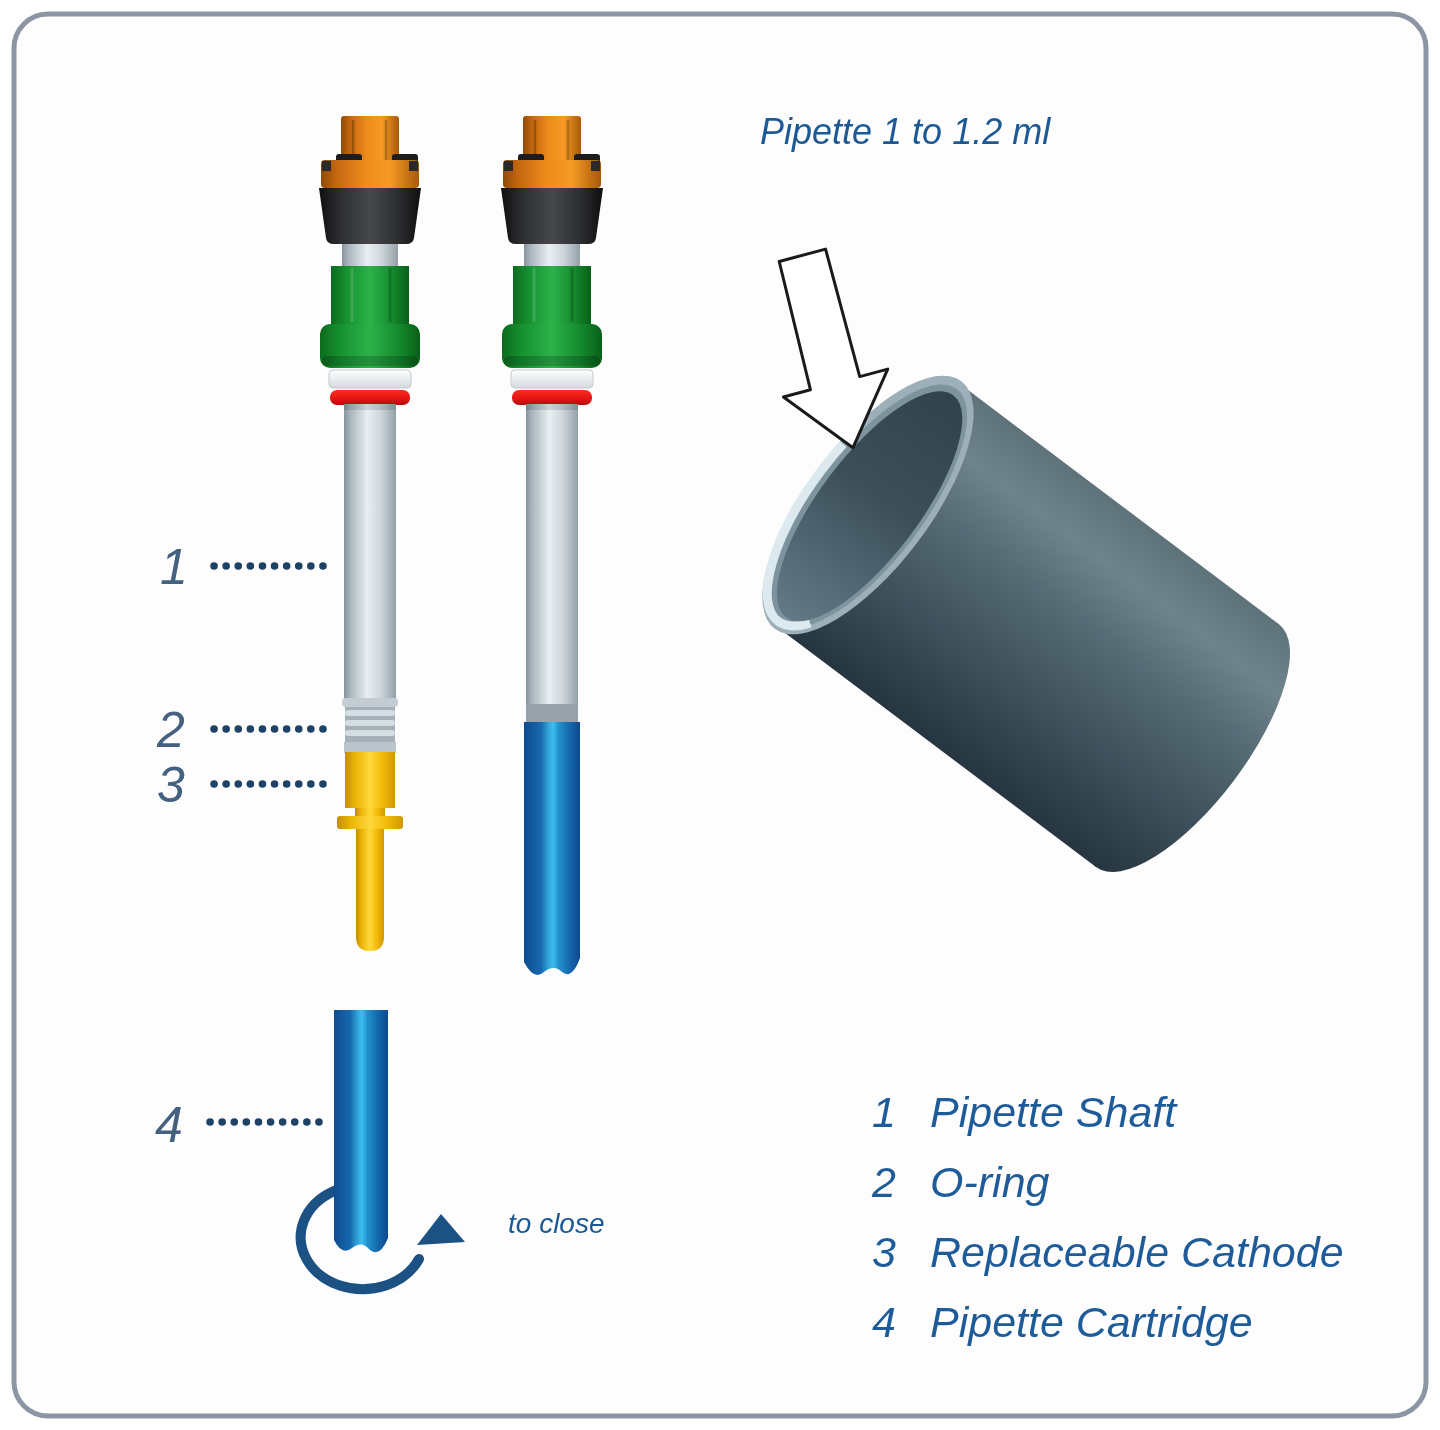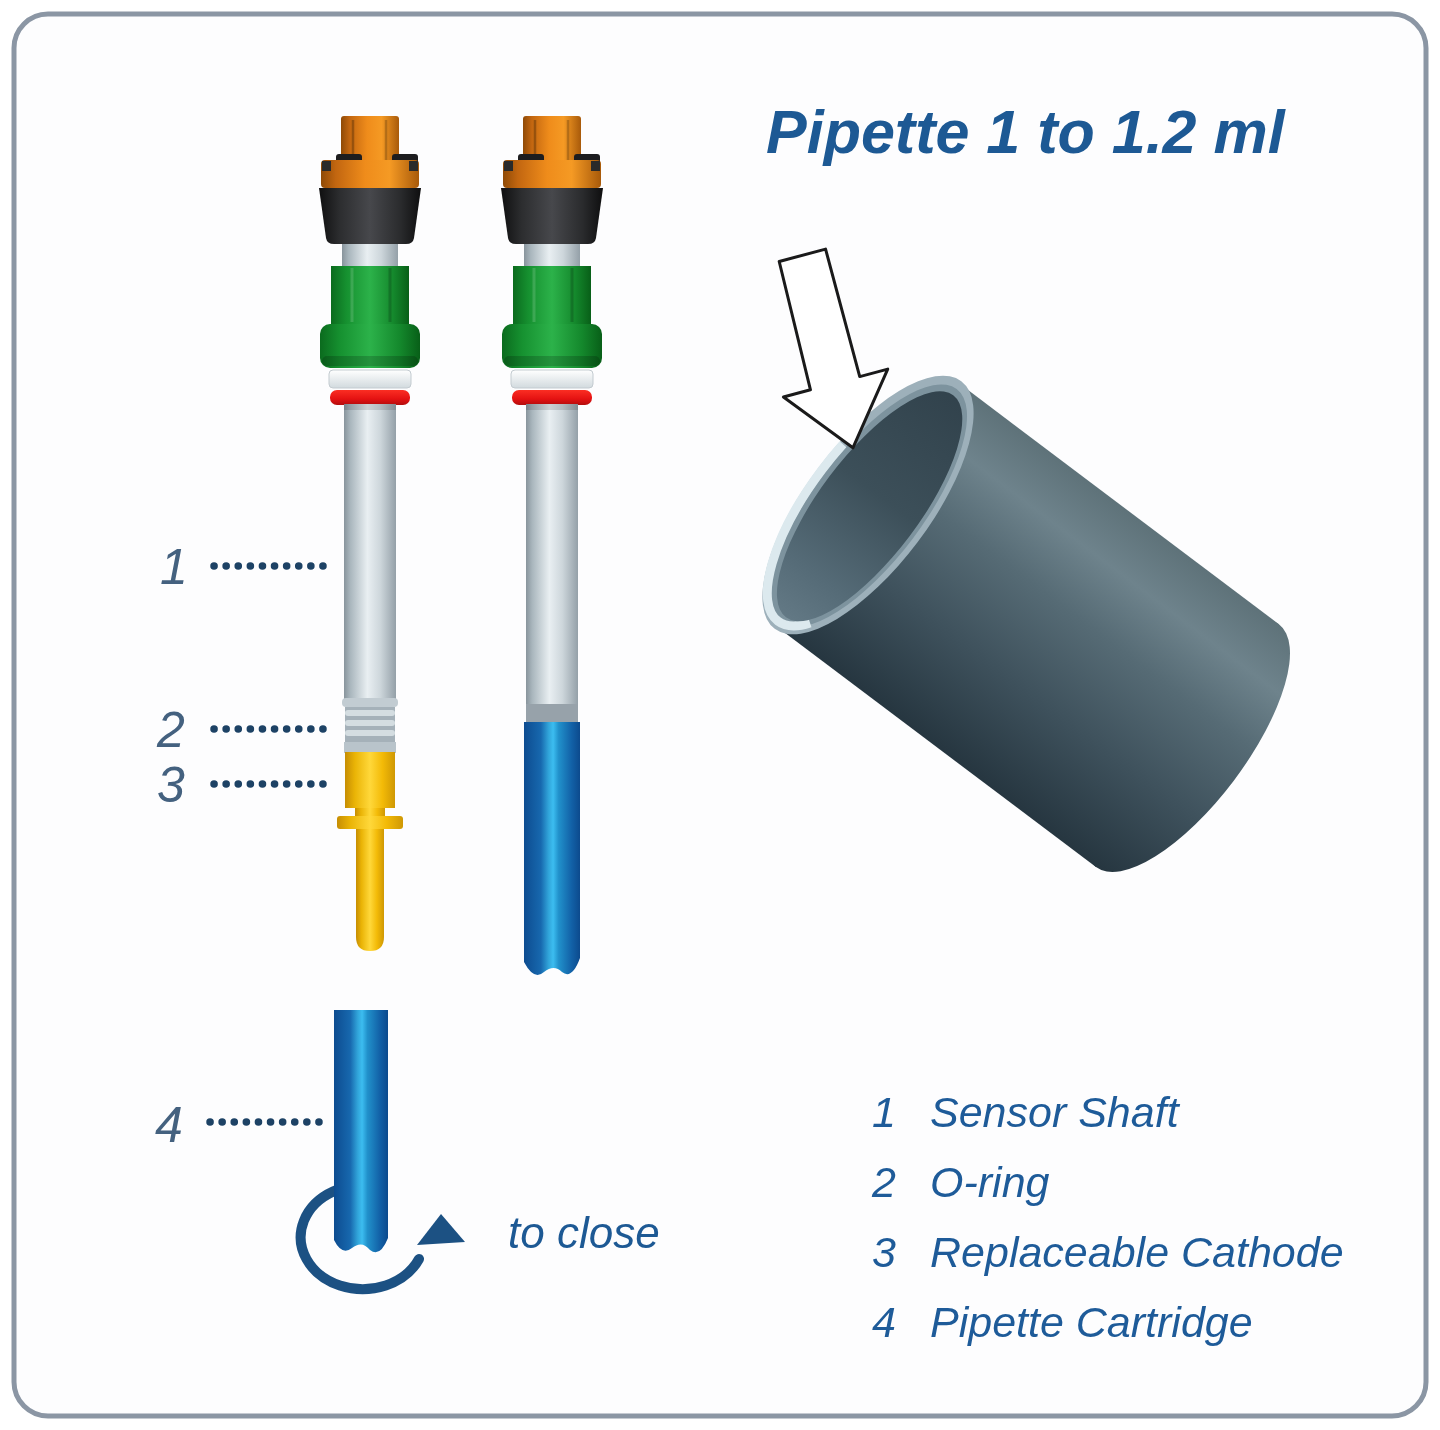--- a/index.html
+++ b/index.html
@@ -1,21 +1,21 @@
 <!DOCTYPE html>
 <html><head>
 <meta charset="utf-8">
 <style>
   html,body{margin:0;padding:0;background:#ffffff;}
   .canvas{position:relative;width:1440px;height:1430px;background:#ffffff;overflow:hidden;
           font-family:"Liberation Sans","DejaVu Sans",sans-serif;}
   .canvas svg{position:absolute;left:0;top:0;}
   .txt{position:absolute;font-style:italic;white-space:nowrap;}
-  .pipette{left:760px;top:101px;font-size:61px;line-height:62px;color:#1d5994;font-weight:700;margin-left:6px;}
-  .toclose{left:508px;top:1208px;font-size:44px;color:#1d5994;font-weight:500;}
+  .pipette{left:760px;top:101px;font-size:36px;line-height:62px;color:#1d5994;font-weight:400;}
+  .toclose{left:508px;top:1208px;font-size:28px;color:#1d5994;font-weight:500;}
   .callout{font-size:50px;color:#44617f;}
   .co1{left:160px;top:538px;}
   .co2{left:157px;top:701px;}
   .co3{left:157px;top:756px;}
   .co4{left:155px;top:1096px;}
   .legend{position:absolute;left:872px;top:1088px;}
   .legend-row{display:flex;height:70px;align-items:flex-start;font-style:italic;color:#1e5b99;font-size:43px;font-weight:500;}
   .legend-num{width:58px;flex:0 0 58px;}
   .legend-label{}
 </style>
@@ -181,21 +181,21 @@
 <div class="txt callout co1">1</div>
 <div class="txt callout co2">2</div>
 <div class="txt callout co3">3</div>
 <div class="txt callout co4">4</div>
 
 <div class="txt toclose">to close</div>
 
 <div class="legend">
   <div class="legend-row">
     <span class="legend-num">1</span>
-    <span class="legend-label">Sensor Shaft</span>
+    <span class="legend-label">Pipette Shaft</span>
   </div>
   <div class="legend-row">
     <span class="legend-num">2</span>
     <span class="legend-label">O-ring</span>
   </div>
   <div class="legend-row">
     <span class="legend-num">3</span>
     <span class="legend-label">Replaceable Cathode</span>
   </div>
   <div class="legend-row">

